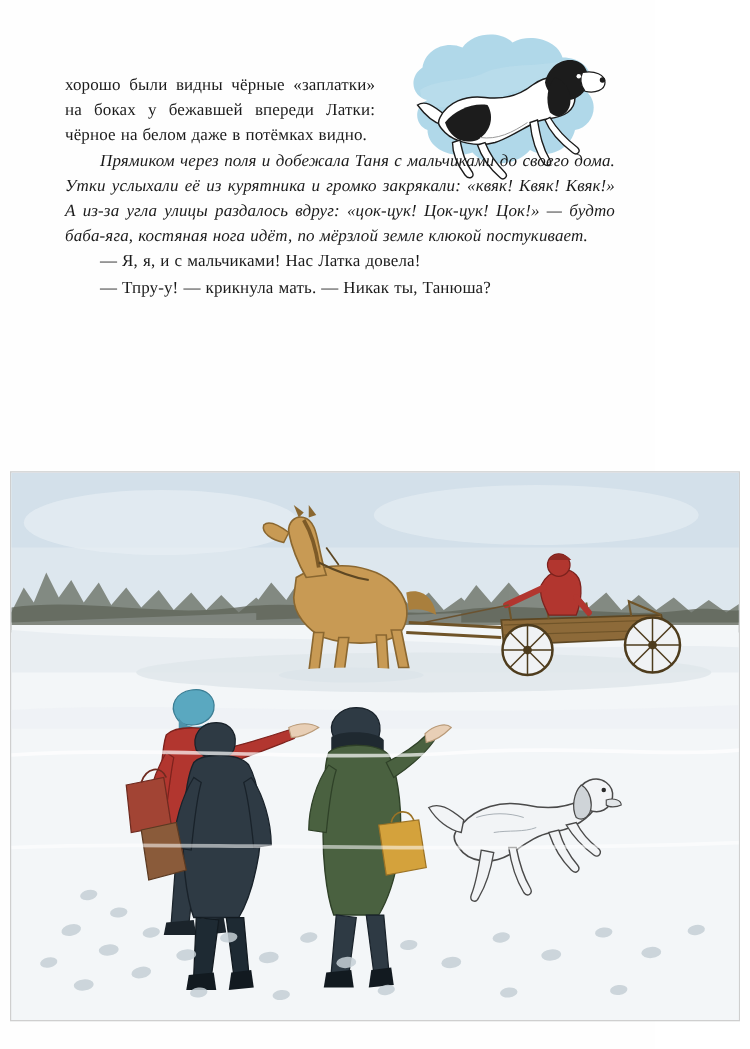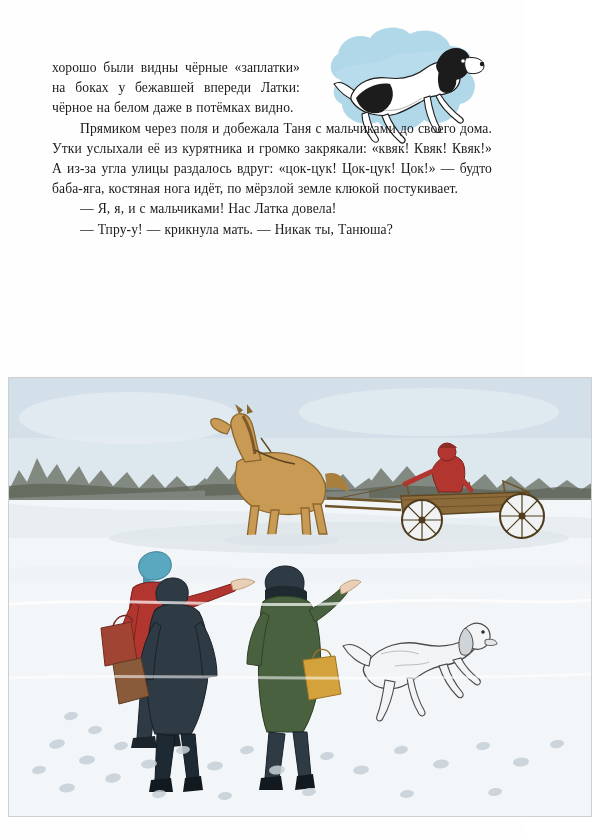--- a/index.html
+++ b/index.html
@@ -37,20 +37,21 @@
     text-align: justify;
     margin: 0 0 0 0;
     letter-spacing: 0.1px;
     word-spacing: 0.5px;
   }
   .para.first {
     width: 248px;
   }
   .para.indent {
     text-indent: 28px;
+    font-style: italic;
   }
   .para.dialog {
     text-indent: 28px;
   }
 
   
   .vignette {
     position: absolute;
     left: 312px;
     top: 18px;

